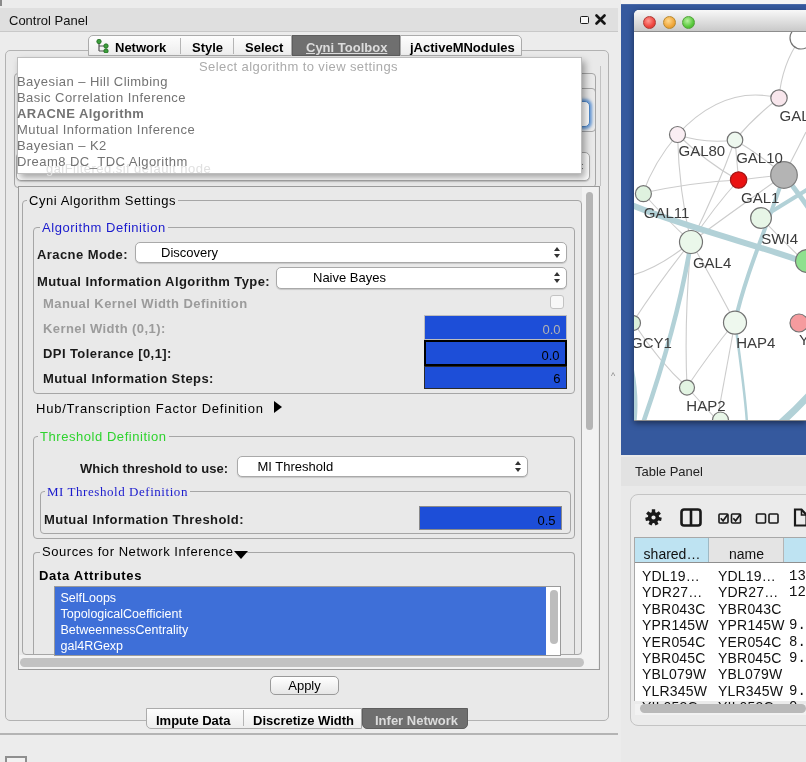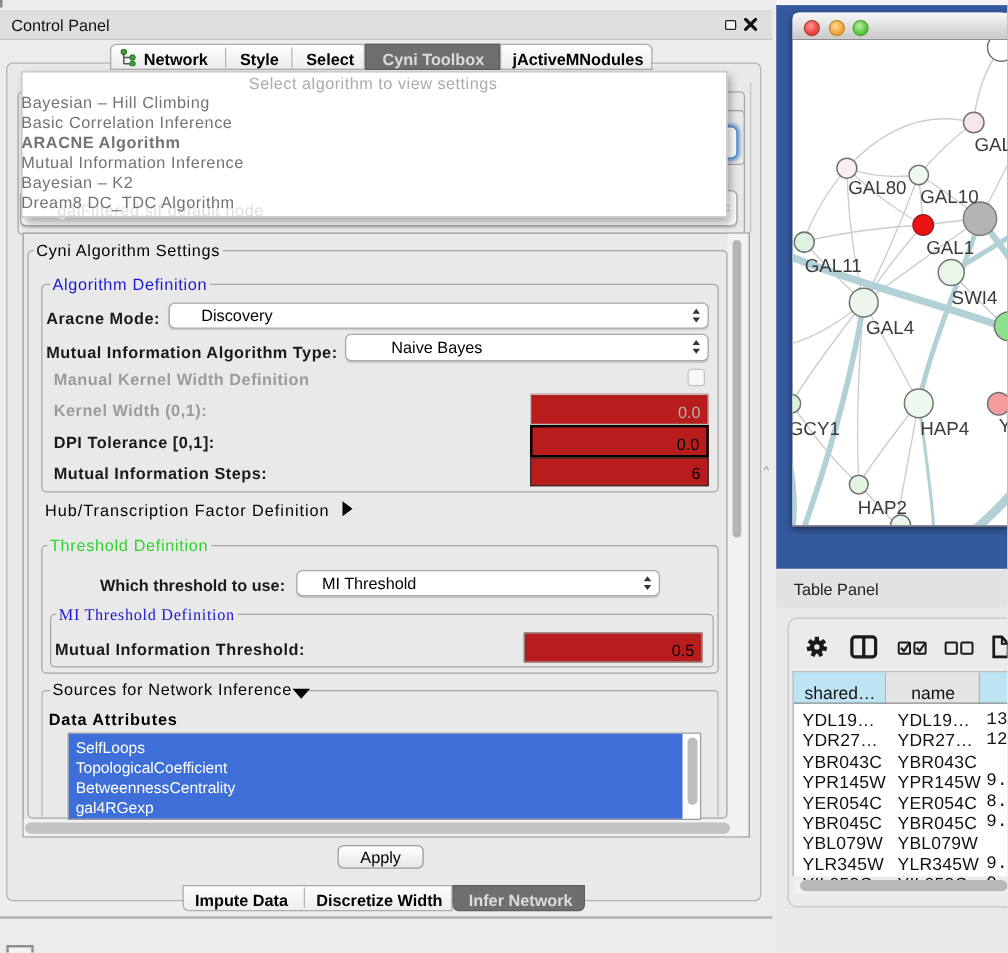--- a/index.html
+++ b/index.html
@@ -10,21 +10,21 @@
   .gb{position:absolute;border:1px solid #a6a6a6;border-radius:4px;}
   .gblabel{position:absolute;font-size:13px;background:#e9e9e9;padding:0 2px;line-height:13px;letter-spacing:0.55px;}
   .combo{position:absolute;background:#fff;border:1px solid #a9a9a9;border-radius:5px;
          box-shadow:inset 0 1px 0 #fff,0 1px 1px rgba(0,0,0,0.15);font-size:13px;}
   .combo .ct{position:absolute;left:12px;top:4.5px;color:#000;}
   .spin{position:absolute;right:6px;top:50%;margin-top:-5.5px;width:6px;height:11px;}
   .spin:before{content:"";position:absolute;left:0;top:0;border-left:3px solid transparent;
       border-right:3px solid transparent;border-bottom:4.5px solid #333;}
   .spin:after{content:"";position:absolute;left:0;bottom:0;border-left:3px solid transparent;
       border-right:3px solid transparent;border-top:4.5px solid #333;}
-  .tf{position:absolute;background:#b91c1c;font-size:13px;text-align:right;}
+  .tf{position:absolute;background:#1d4ed8;font-size:13px;text-align:right;}
   .tf span{position:absolute;right:10px;top:3px;}
   .lbl{position:absolute;font-size:13px;font-weight:bold;color:#1a1a1a;white-space:nowrap;letter-spacing:0.42px;}
   .dis{color:#9b9b9b;}
 </style>
 </head>
 <body>
 
 <div class="abs" style="left:0;top:0;width:2px;height:6px;background:#8a8a8a;"></div>
 
 <div class="abs" style="left:0;top:8px;width:618px;height:729px;background:#ececec;"></div>
@@ -49,21 +49,21 @@
 
   <svg class="abs" style="left:96px;top:39px;" width="14" height="14" viewBox="0 0 14 14">
     <path d="M3 3 L3 12 M3 7 L9 7 M3 12 L9 12" stroke="#555" stroke-width="1.2" fill="none"></path>
     <circle cx="3" cy="2.5" r="2.2" fill="#3d9e3d" stroke="#1e6b1e" stroke-width="0.8"></circle>
     <circle cx="10" cy="7" r="2.2" fill="#3d9e3d" stroke="#1e6b1e" stroke-width="0.8"></circle>
     <circle cx="10" cy="12" r="2.2" fill="#3d9e3d" stroke="#1e6b1e" stroke-width="0.8"></circle>
   </svg>
   <div class="abs b" style="left:115px;top:40px;font-size:13px;">Network</div>
   <div class="abs b" style="left:192px;top:40px;font-size:13px;">Style</div>
   <div class="abs b" style="left:245px;top:40px;font-size:13px;">Select</div>
-  <div class="abs b" style="left:306px;top:40px;font-size:13px;color:#dcdcdc;">Cyni Toolbox</div>
+  <div class="abs b" style="left:306px;top:40px;font-size:13px;color:#dcdcdc;text-decoration:underline;">Cyni Toolbox</div>
   <div class="abs b" style="left:410px;top:40px;font-size:13px;">jActiveMNodules</div>
 </div>
 
 <div class="gb" style="left:14px;top:73px;width:580px;height:113px;"></div>
 <div class="gb" style="left:20px;top:88px;width:574px;height:42px;"></div>
 
 <div class="combo" style="left:22px;top:101px;width:566px;height:24px;box-shadow:0 0 3px 1.5px rgba(84,142,213,0.85);border:1.5px solid #4f88c9;"></div>
 
 <div class="combo" style="left:16px;top:152px;width:572px;height:27px;">
   <div class="spin"></div>

